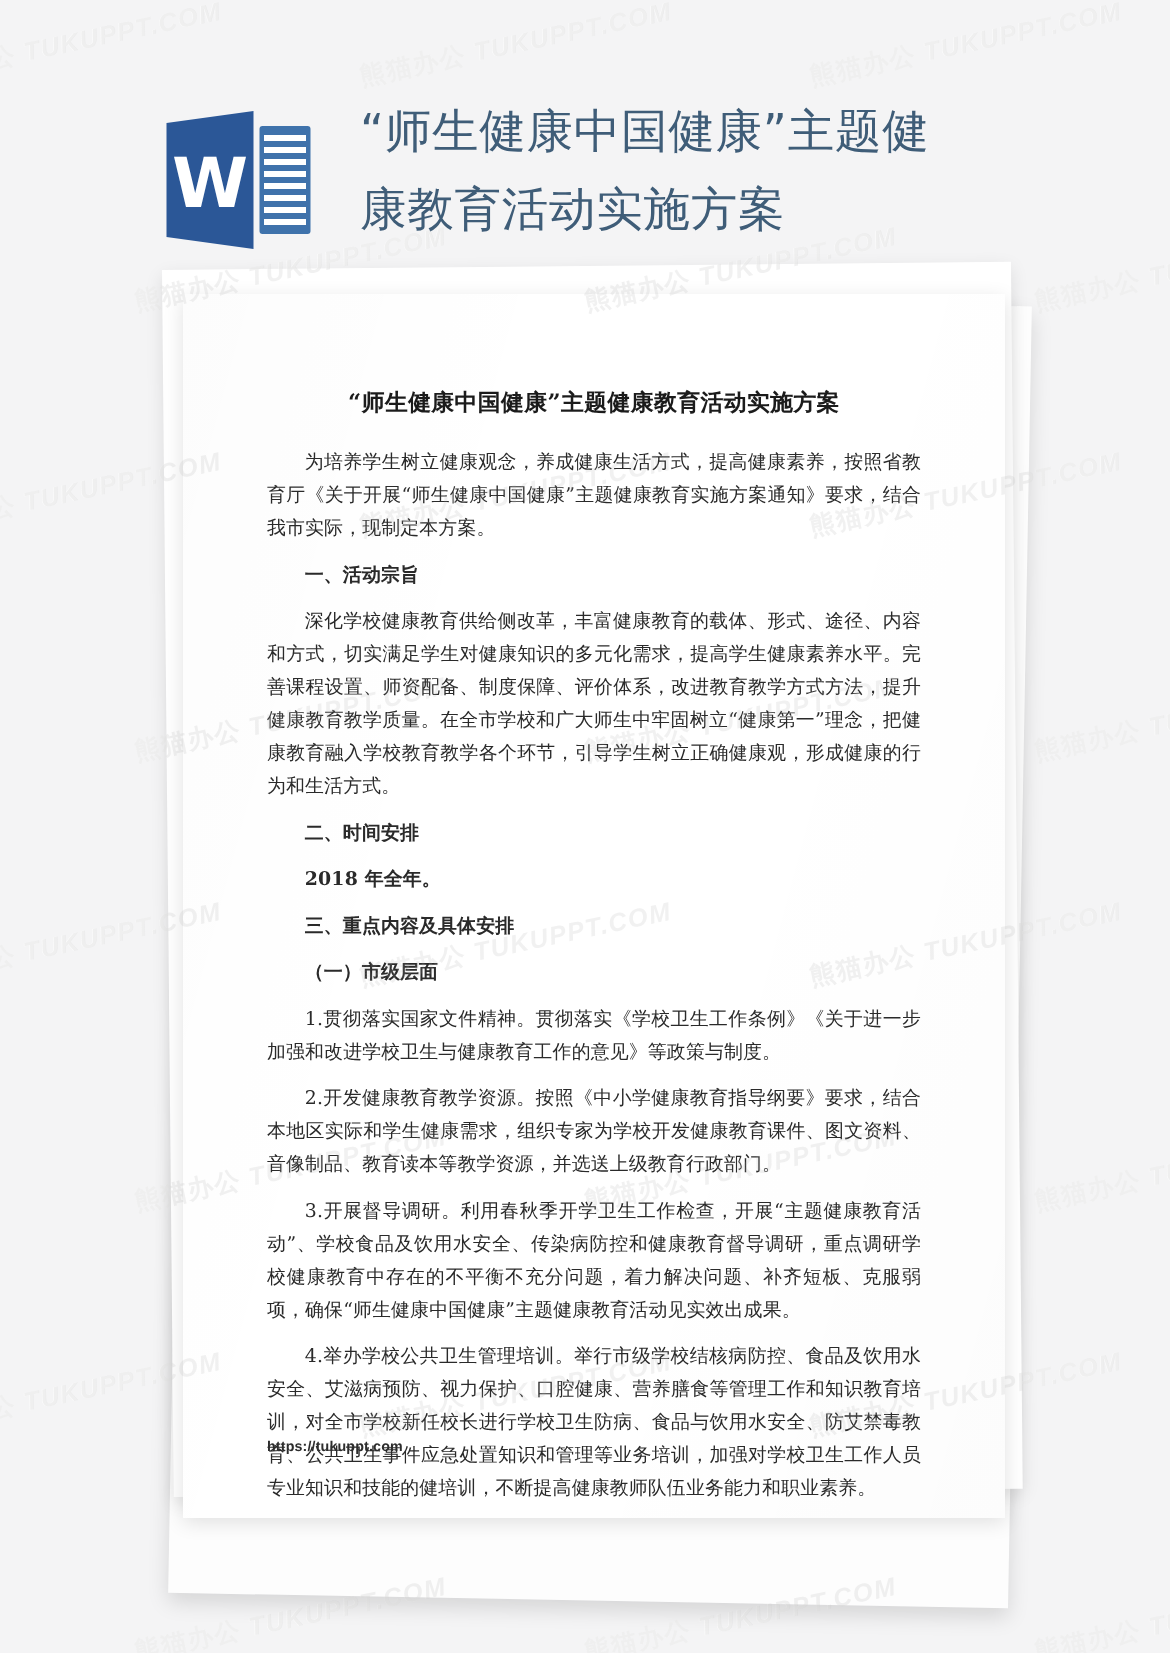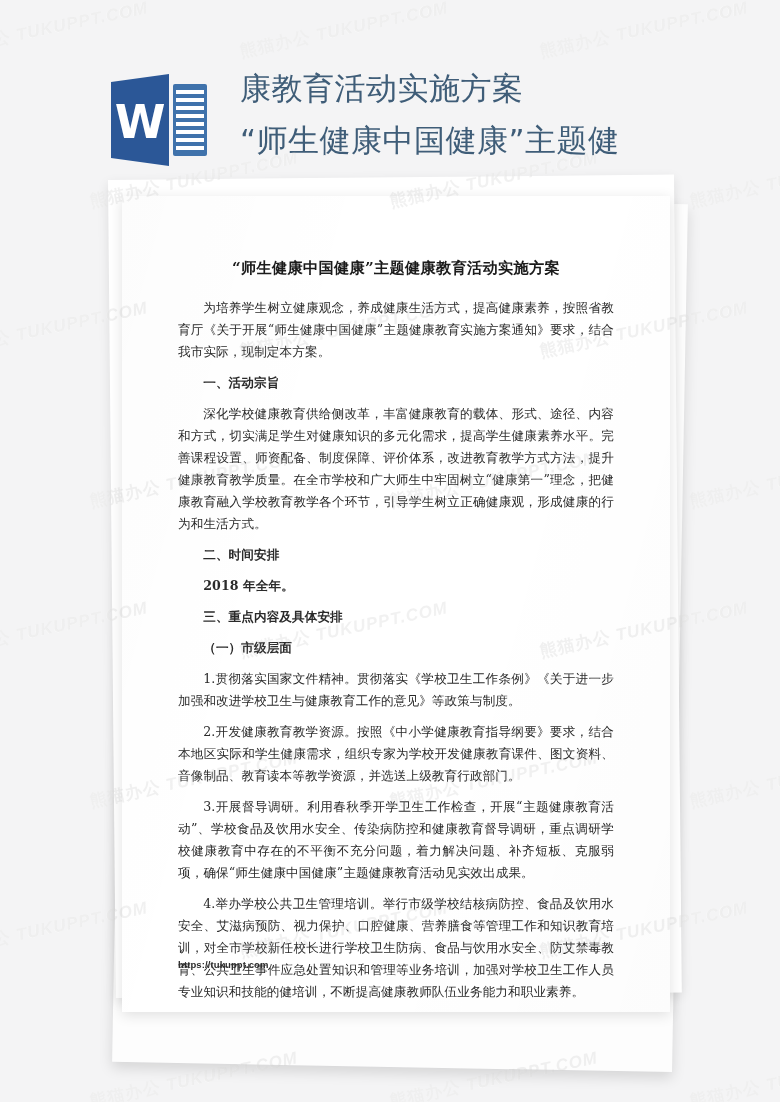--- a/index.html
+++ b/index.html
@@ -241,22 +241,22 @@
       <rect x="69" y="34" width="28" height="4" fill="#ffffff"></rect>
       <rect x="69" y="42" width="28" height="4" fill="#ffffff"></rect>
       <rect x="69" y="50" width="28" height="4" fill="#ffffff"></rect>
       <rect x="69" y="58" width="28" height="4" fill="#ffffff"></rect>
       <rect x="69" y="66" width="28" height="4" fill="#ffffff"></rect>
       <rect x="69" y="74" width="28" height="4" fill="#ffffff"></rect>
     </svg>
   </div>
 
   <div id="header-title">
+    <div>“师生健康中国健康”主题健</div>
     <div>康教育活动实施方案</div>
-    <div>“师生健康中国健康”主题健</div>
   </div>
 
 </div>
 
 <div id="doc-page">
   <div id="page-inner">
 
     <div id="doc-title">“师生健康中国健康”主题健康教育活动实施方案</div>
 
     <div id="doc-body">

